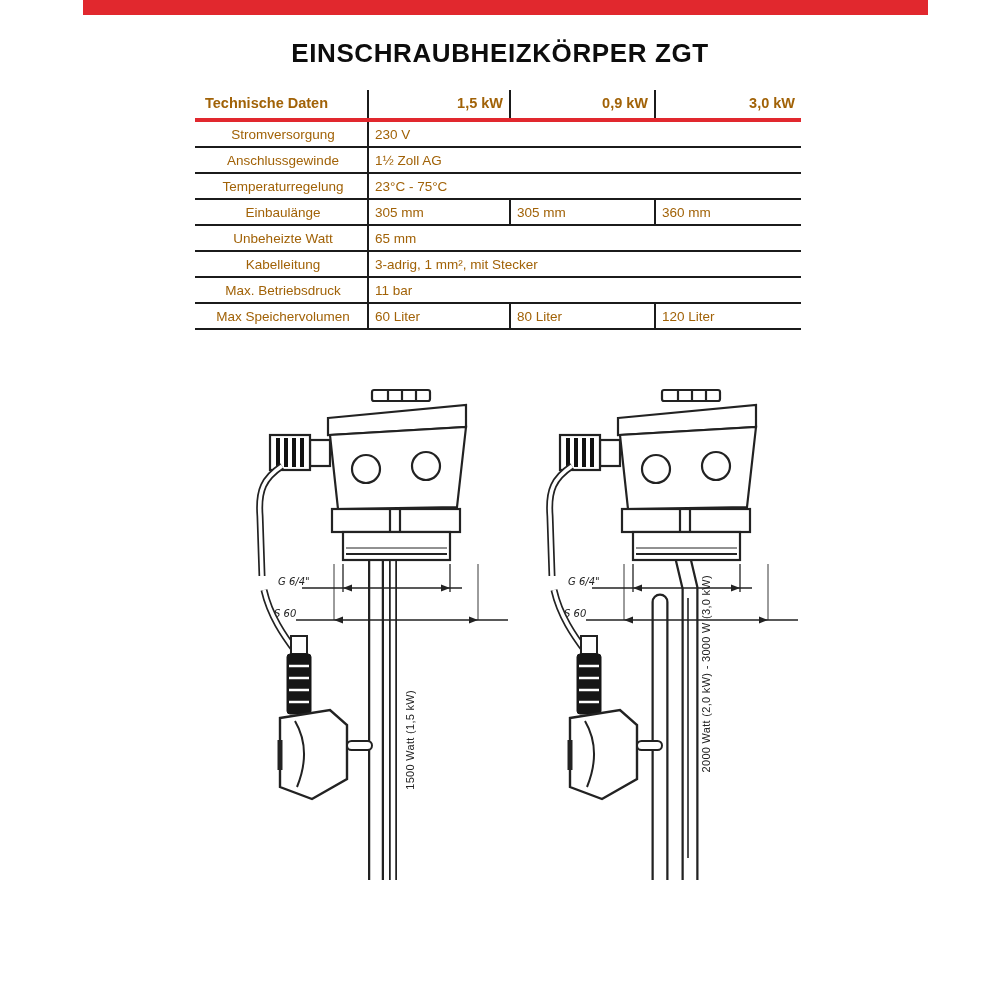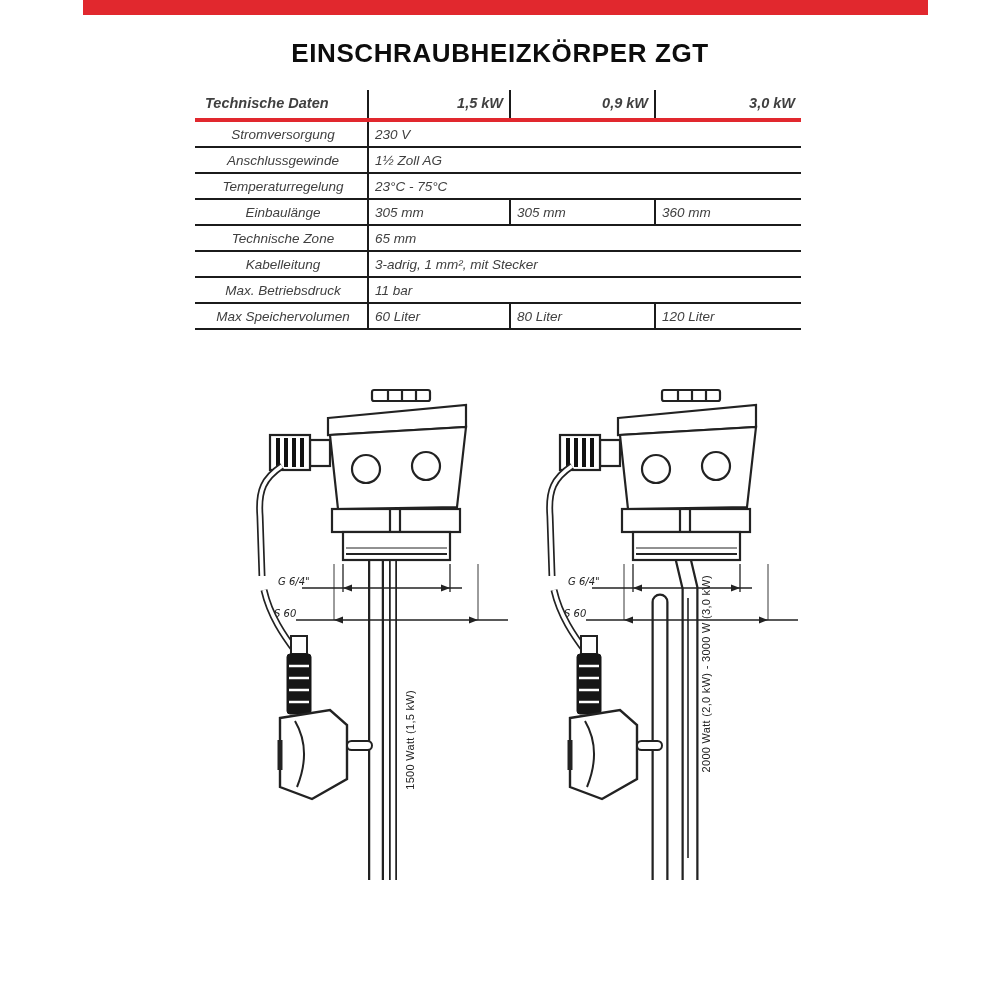--- a/index.html
+++ b/index.html
@@ -13,21 +13,21 @@
   .bar-top    { left:83px;  top:0;     width:845px; height:15px; }
   .bar-bottom { left:80px;  top:985px; width:845px; height:11px; }
 
   .title {
     position:absolute; top:38px; left:0; width:100%; text-align:center;
     font-size:26px; font-weight:800; letter-spacing:0.6px; color:#0d0d0d;
   }
 
   table.tech {
     position:absolute; left:195px; top:90px; width:606px;
-    border-collapse:collapse; table-layout:fixed; color:#404040;font-style:italic;
+    border-collapse:collapse; table-layout:fixed; color:#a16207;
   }
   table.tech thead th {
     font-size:14.5px; font-weight:700; padding:5px 6px 7px 6px;
     border-bottom:4px solid var(--accent); text-align:right; white-space:nowrap;
   }
   table.tech thead th:first-child { text-align:left; padding-left:10px; }
   table.tech thead th + th { border-left:2px solid var(--ink); }
   table.tech tbody td {
     font-size:13.5px; padding:4.5px 6px; border-bottom:2px solid var(--ink);
     white-space:nowrap;
@@ -85,21 +85,21 @@
         <td class="lbl">Temperaturregelung</td>
         <td colspan="3">23°C - 75°C</td>
       </tr>
       <tr>
         <td class="lbl">Einbaulänge</td>
         <td>305 mm</td>
         <td class="sep">305 mm</td>
         <td class="sep">360 mm</td>
       </tr>
       <tr>
-        <td class="lbl">Technische Zone</td>
+        <td class="lbl">Unbeheizte Watt</td>
         <td colspan="3">65 mm</td>
       </tr>
       <tr>
         <td class="lbl">Kabelleitung</td>
         <td colspan="3">3-adrig, 1 mm², mit Stecker</td>
       </tr>
       <tr>
         <td class="lbl">Max. Betriebsdruck</td>
         <td colspan="3">11 bar</td>
       </tr>

